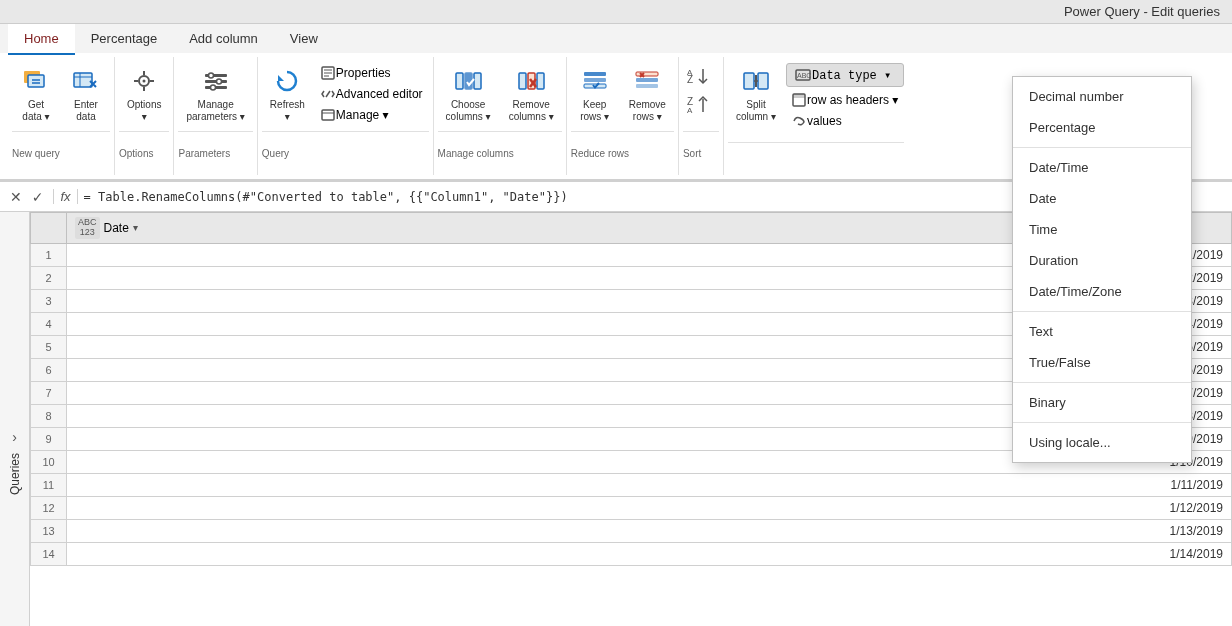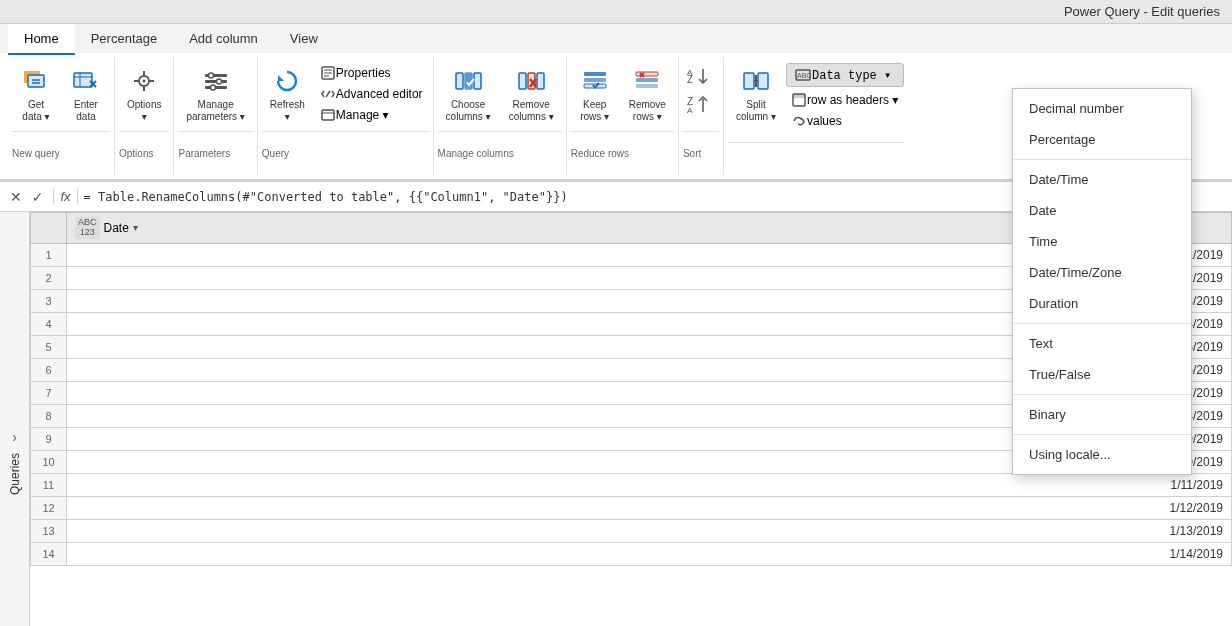--- a/index.html
+++ b/index.html
@@ -19,21 +19,21 @@
     .tabs { display: flex; background: #f3f3f3; padding: 0 8px; }
     .tab {
       padding: 7px 16px;
       font-size: 13px;
       cursor: pointer;
       color: #333;
       border-bottom: 2px solid transparent;
       margin-bottom: -2px;
     }
     .tab.active {
-      color: #000000;
+      color: #7f1d1d;
       border-bottom: 2px solid #106ebe;
       background: white;
     }
 
     .ribbon-content {
       display: flex;
       background: white;
       padding: 4px 8px;
       align-items: stretch;
       min-height: 88px;
@@ -185,21 +185,21 @@
     td.row-num {
       text-align: center;
       color: #666;
       background: #f5f5f5;
       font-size: 11px;
       width: 30px;
     }
 
     .dropdown-menu {
       position: absolute;
-      top: 88px;
+      top: 76px;
       right: 40px;
       width: 180px;
       background: white;
       border: 1px solid #c0c0c0;
       box-shadow: 2px 4px 12px rgba(0,0,0,0.2);
       z-index: 200;
       padding: 4px 0;
     }
 
     .dropdown-item {
@@ -580,22 +580,22 @@
 
 </div>
 
 <div class="dropdown-menu" id="dropdown-menu">
 <div class="dropdown-item">Decimal number</div>
     <div class="dropdown-item">Percentage</div>
     <div class="dropdown-separator"></div>
     <div class="dropdown-item">Date/Time</div>
     <div class="dropdown-item">Date</div>
     <div class="dropdown-item">Time</div>
+    <div class="dropdown-item">Duration</div>
     <div class="dropdown-item">Date/Time/Zone</div>
-    <div class="dropdown-item">Duration</div>
     <div class="dropdown-separator"></div>
     <div class="dropdown-item">Text</div>
     <div class="dropdown-item">True/False</div>
     <div class="dropdown-separator"></div>
     <div class="dropdown-item">Binary</div>
     <div class="dropdown-separator"></div>
     <div class="dropdown-item">Using locale...</div>
   </div>
 
 </body></html>

